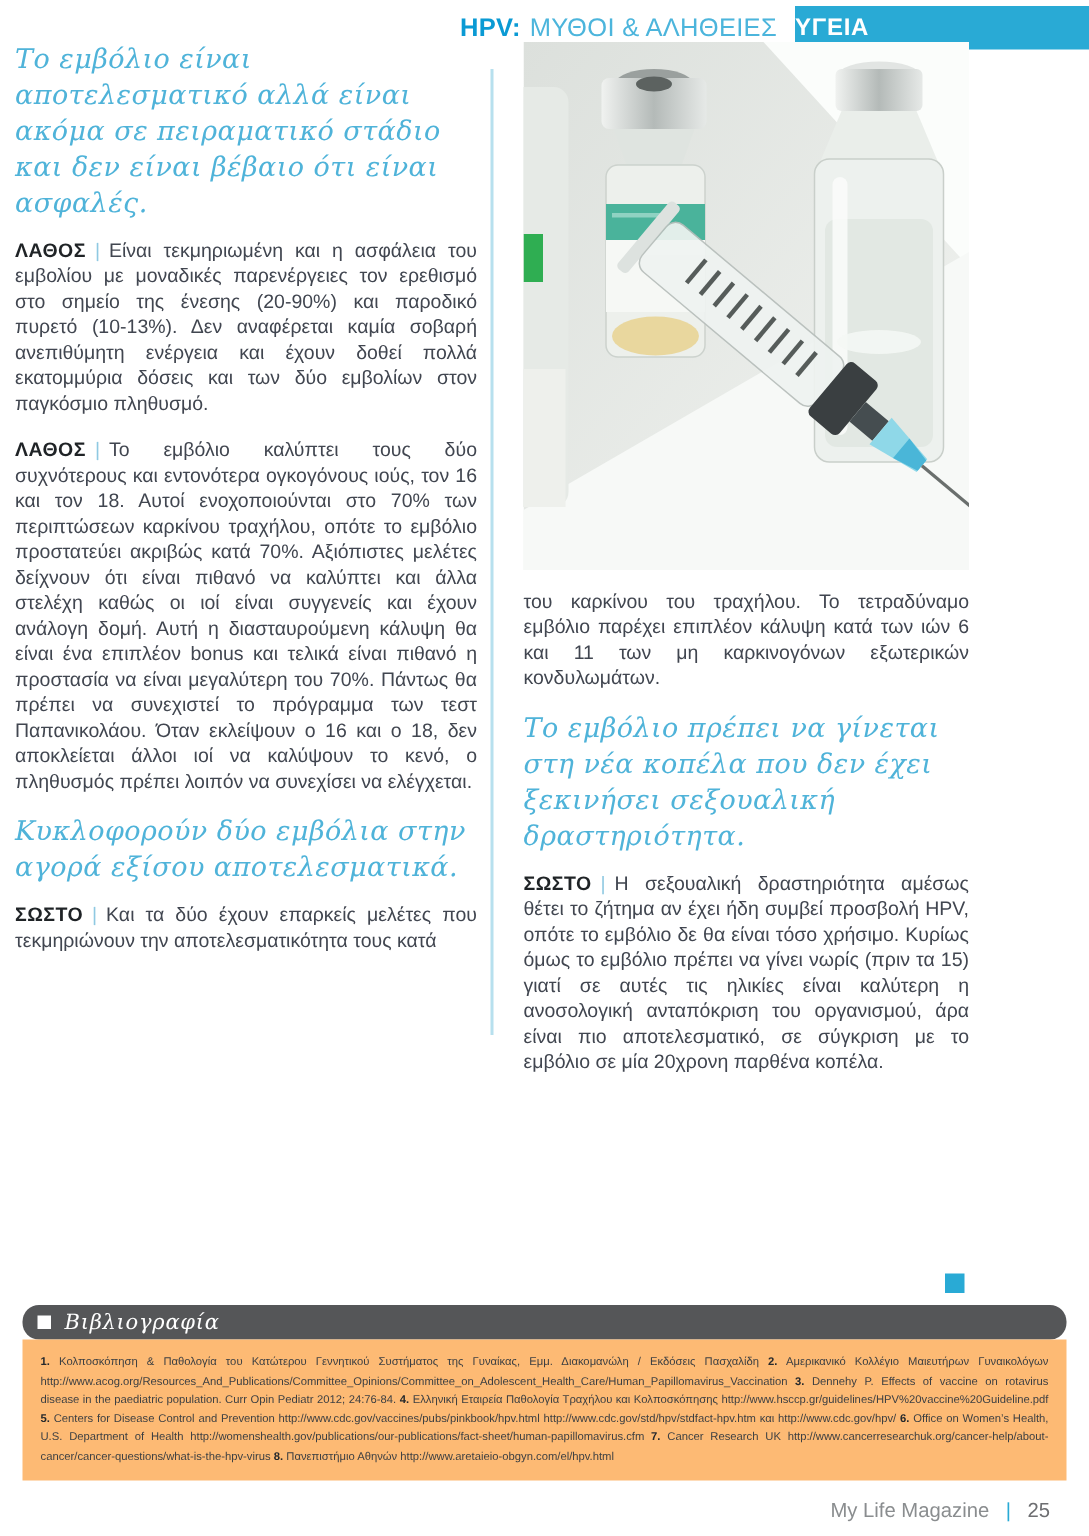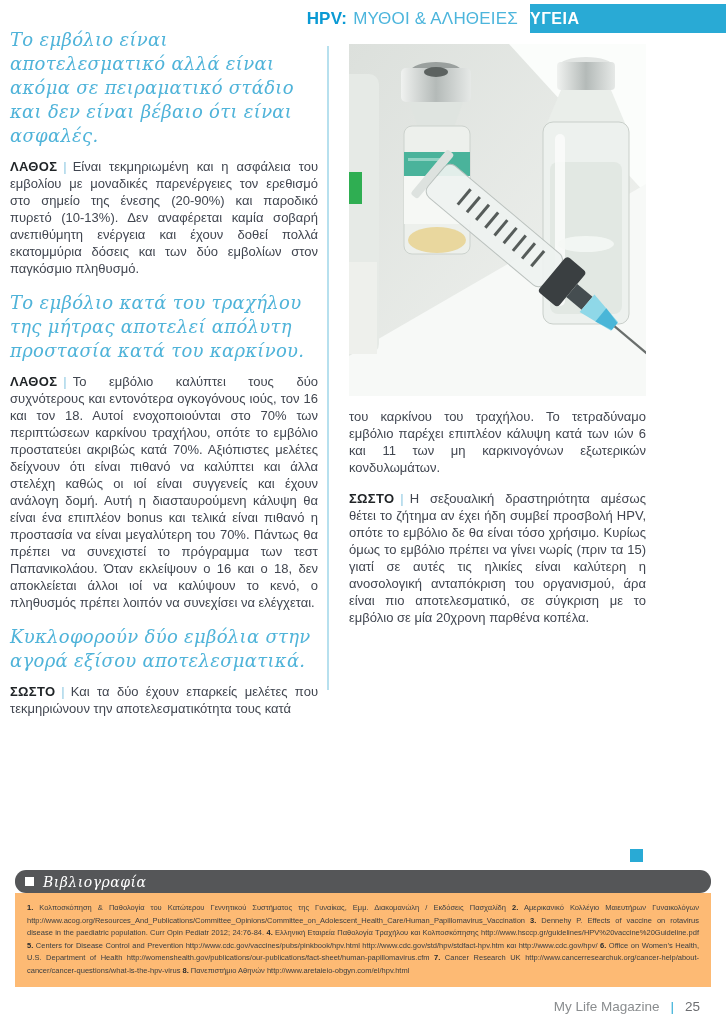--- a/index.html
+++ b/index.html
@@ -10,21 +10,21 @@
   .hdr-title{position:absolute;top:9px;right:208px;font-size:17px;letter-spacing:.2px;
              color:#4cb5dc;white-space:nowrap;}
   .hdr-title .hpv{font-weight:bold;color:#0a9ad4;margin-right:6px;}
   .hdr-tag{position:absolute;left:530px;top:4px;width:196px;height:29px;background:#29aad5;
            color:#ffffff;font-weight:bold;font-size:16px;line-height:29px;
            box-sizing:border-box;letter-spacing:.5px;}
 
   
   .col-divider{position:absolute;left:327px;top:46px;width:2px;height:644px;background:#b7e0ee;}
   .col-left{position:absolute;left:10px;top:28px;width:308px;}
-  .col-right{position:absolute;left:349px;top:44px;width:297px;}
+  .col-right{position:absolute;left:349px;top:28px;width:297px;}
 
   h2.script{margin:0 0 10px;font-family:"DejaVu Serif",serif;font-style:italic;font-weight:normal;
             font-size:18px;line-height:24px;color:#4fb3d9;letter-spacing:.3px;}
   p.body{margin:0 0 14px;font-size:13px;line-height:17px;text-align:justify;color:#414650;}
   .verdict{font-weight:bold;color:#1f2326;letter-spacing:.3px;margin-top:17px;}
   .pipe{color:#8fc9e2;padding:0 6px;font-weight:normal;}
 
   .photo-wrap{width:297px;height:352px;margin:0 0 12px;}
   .photo-wrap svg{display:block;width:297px;height:352px;}
 
@@ -61,21 +61,20 @@
   </div>
   <div class="hdr-tag">ΥΓΕΙΑ</div>
 
   <div class="col-divider"></div>
 
   <div class="col-left">
     <h2 class="script">Το εμβόλιο είναι αποτελεσματικό αλλά είναι ακόμα σε πειραματικό στάδιο και δεν είναι βέβαιο ότι είναι ασφαλές.</h2>
     <p class="body">
       <span class="verdict">ΛΑΘΟΣ</span><span class="pipe">|</span><span>Είναι τεκμηριωμένη και η ασφάλεια του εμβολίου με μοναδικές παρενέργειες τον ερεθισμό στο σημείο της ένεσης (20-90%) και παροδικό πυρετό (10-13%). Δεν αναφέρεται καμία σοβαρή ανεπιθύμητη ενέργεια και έχουν δοθεί πολλά εκατομμύρια δόσεις και των δύο εμβολίων στον παγκόσμιο πληθυσμό.</span>
     </p>
-    <h2 class="script">Το εμβόλιο κατά του τραχήλου της μήτρας αποτελεί απόλυτη προστασία κατά του καρκίνου.</h2>
     <p class="body">
       <span class="verdict">ΛΑΘΟΣ</span><span class="pipe">|</span><span>Το εμβόλιο καλύπτει τους δύο συχνότερους και εντονότερα ογκογόνους ιούς, τον 16 και τον 18. Αυτοί ενοχοποιούνται στο 70% των περιπτώσεων καρκίνου τραχήλου, οπότε το εμβόλιο προστατεύει ακριβώς κατά 70%. Αξιόπιστες μελέτες δείχνουν ότι είναι πιθανό να καλύπτει και άλλα στελέχη καθώς οι ιοί είναι συγγενείς και έχουν ανάλογη δομή. Αυτή η διασταυρούμενη κάλυψη θα είναι ένα επιπλέον bonus και τελικά είναι πιθανό η προστασία να είναι μεγαλύτερη του 70%. Πάντως θα πρέπει να συνεχιστεί το πρόγραμμα των τεστ Παπανικολάου. Όταν εκλείψουν ο 16 και ο 18, δεν αποκλείεται άλλοι ιοί να καλύψουν το κενό, ο πληθυσμός πρέπει λοιπόν να συνεχίσει να ελέγχεται.</span>
     </p>
     <h2 class="script">Κυκλοφορούν δύο εμβόλια στην αγορά εξίσου αποτελεσματικά.</h2>
     <p class="body">
       <span class="verdict">ΣΩΣΤΟ</span><span class="pipe">|</span><span>Και τα δύο έχουν επαρκείς μελέτες που τεκμηριώνουν την αποτελεσματικότητα τους κατά</span>
     </p>
   </div>
 
   <div class="col-right">
@@ -132,20 +131,21 @@
           <rect x="194" y="174" width="3" height="20" fill="#565c5a"></rect>
           <rect x="216" y="163" width="26" height="46" rx="4" fill="#3a3f41"></rect>
           <rect x="242" y="178" width="20" height="17" fill="#454d50"></rect>
           <polygon points="262,175 298,181 298,192 262,198" fill="#8fd8e8"></polygon>
           <polygon points="280,178 298,182 298,191 280,195" fill="#4ab6d8"></polygon>
           <line x1="298" y1="186.5" x2="341" y2="186.5" stroke="#6a6f6d" stroke-width="2.2"></line>
         </g>
       </svg>
     </div>
     <p class="body">του καρκίνου του τραχήλου. Το τετραδύναμο εμβόλιο παρέχει επιπλέον κάλυψη κατά των ιών 6 και 11 των μη καρκινογόνων εξωτερικών κονδυλωμάτων.</p>
+    <h2 class="script">Το εμβόλιο πρέπει να γίνεται στη νέα κοπέλα που δεν έχει ξεκινήσει σεξουαλική δραστηριότητα.</h2>
     <p class="body">
       <span class="verdict">ΣΩΣΤΟ</span><span class="pipe">|</span><span>Η σεξουαλική δραστηριότητα αμέσως θέτει το ζήτημα αν έχει ήδη συμβεί προσβολή HPV, οπότε το εμβόλιο δε θα είναι τόσο χρήσιμο. Κυρίως όμως το εμβόλιο πρέπει να γίνει νωρίς (πριν τα 15) γιατί σε αυτές τις ηλικίες είναι καλύτερη η ανοσολογική ανταπόκριση του οργανισμού, άρα είναι πιο αποτελεσματικό, σε σύγκριση με το εμβόλιο σε μία 20χρονη παρθένα κοπέλα.</span>
     </p>
   </div>
 
   <div class="cyan-square"></div>
 
   <div class="biblio">
     <div class="biblio-bar">
       <span class="biblio-bullet"></span>

